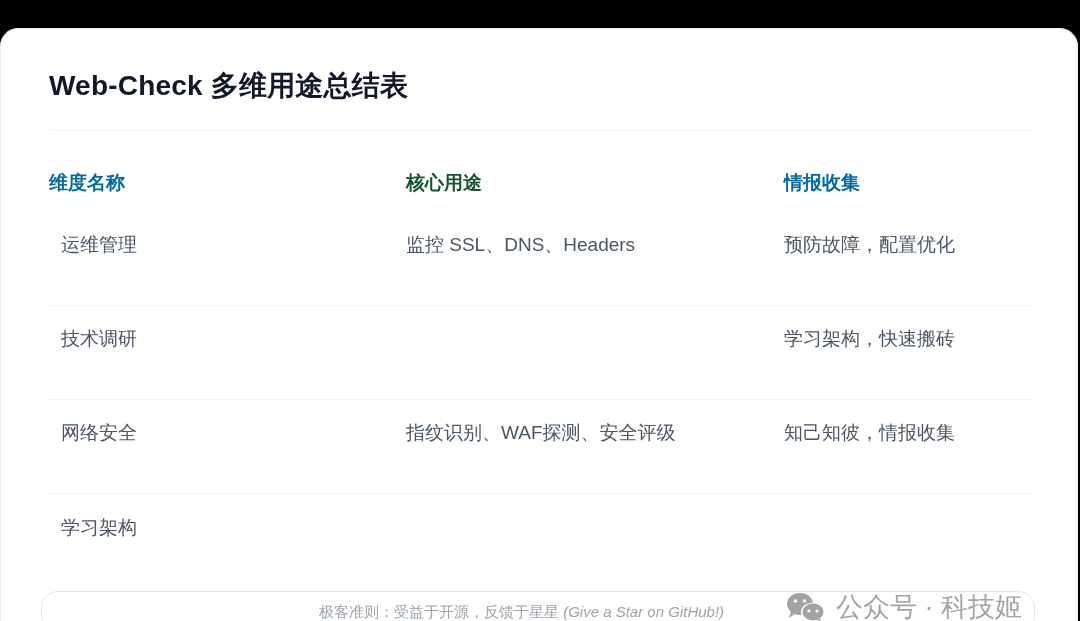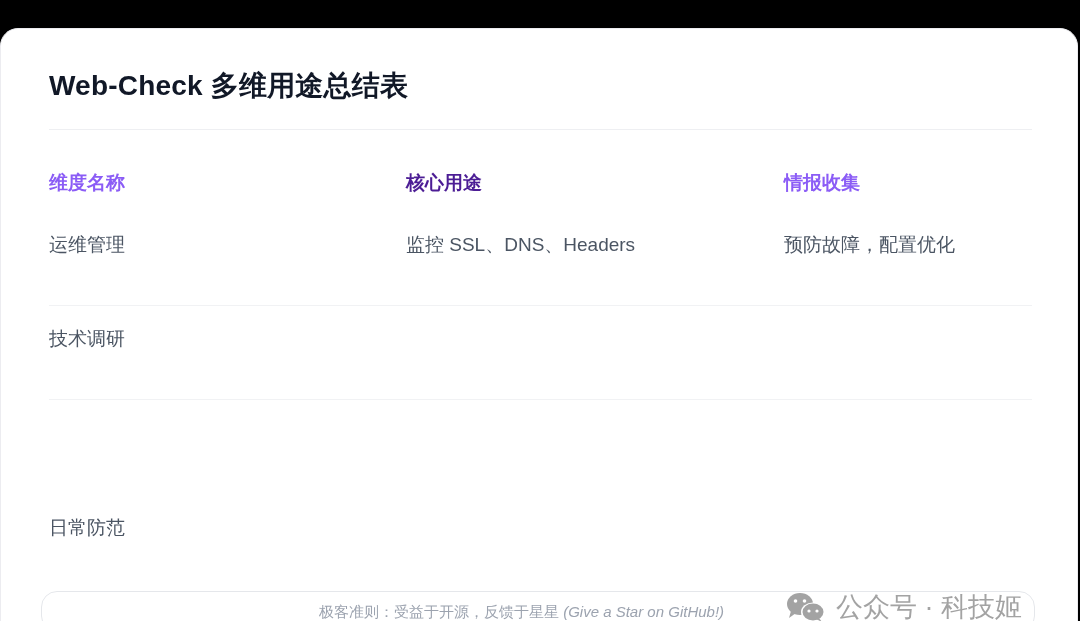--- a/index.html
+++ b/index.html
@@ -13,33 +13,33 @@
     box-sizing: border-box; overflow: hidden; margin-top: 28px;
   }
   .title {
     position: absolute; left: 48px; top: 38px; font-size: 28px; font-weight: 700;
     color: #111827; letter-spacing: 0.2px; white-space: nowrap;
   }
   .title-rule {
     position: absolute; left: 48px; top: 100px; width: 983px; height: 1px; background: #eeeff2;
   }
   .col-head {
-    position: absolute; top: 141px; font-size: 19px; font-weight: 700; color: #8b5cf6; white-space: nowrap;
+    position: absolute; top: 141px; font-size: 19px; font-weight: 700; color: #0369a1; white-space: nowrap;
   }
-  .col-head.accent { color: #4c1d95; }
+  .col-head.accent { color: #14532d; }
   .row {
     position: absolute; left: 48px; width: 983px; height: 94px;
   }
   .row .cell {
     position: absolute; top: 20px; font-size: 19px; color: #4b5563; white-space: nowrap;
   }
   .row .rule {
     position: absolute; left: 0; bottom: 0; width: 983px; height: 1px; background: #f1f2f4;
   }
-  .c1 { left: 0; font-family: Liberation Mono, monospace; }
+  .c1 { left: 12px; font-family: Liberation Mono, monospace; }
   .c2 { left: 357px; }
   .c3 { left: 735px; }
   .footer-box {
     position: absolute; left: 40px; top: 562px; width: 994px; height: 41px;
     border: 1px solid #e5e7eb; border-radius: 16px; box-sizing: border-box;
   }
   .footer-text {
     position: absolute; left: 277px; top: 11px; font-size: 15px; color: #9ca3af; white-space: nowrap;
   }
   .footer-text i { font-style: italic; }
@@ -61,24 +61,31 @@
   <div class="col-head" style="left:783px">情报收集</div>
 
   <div class="row" style="top:183px">
     <div class="cell c1">运维管理</div>
     <div class="cell c2">监控 SSL、DNS、Headers</div>
     <div class="cell c3">预防故障，配置优化</div>
     <div class="rule"></div>
   </div>
   <div class="row" style="top:277px">
     <div class="cell c1">技术调研</div>
+    <div class="cell c3">学习架构，快速搬砖</div>
+    <div class="rule"></div>
+  </div>
+  <div class="row" style="top:371px">
+    <div class="cell c1">网络安全</div>
+    <div class="cell c2">指纹识别、WAF探测、安全评级</div>
+    <div class="cell c3">知己知彼，情报收集</div>
     <div class="rule"></div>
   </div>
   <div class="row" style="top:466px">
-    <div class="cell c1">日常防范</div>
+    <div class="cell c1">学习架构</div>
   </div>
 
   <div class="footer-box">
     <div class="footer-text">
       <span>极客准则：受益于开源，反馈于星星</span>
       <i>(Give a Star on GitHub!)</i>
     </div>
   </div>
 
   <div class="watermark">

